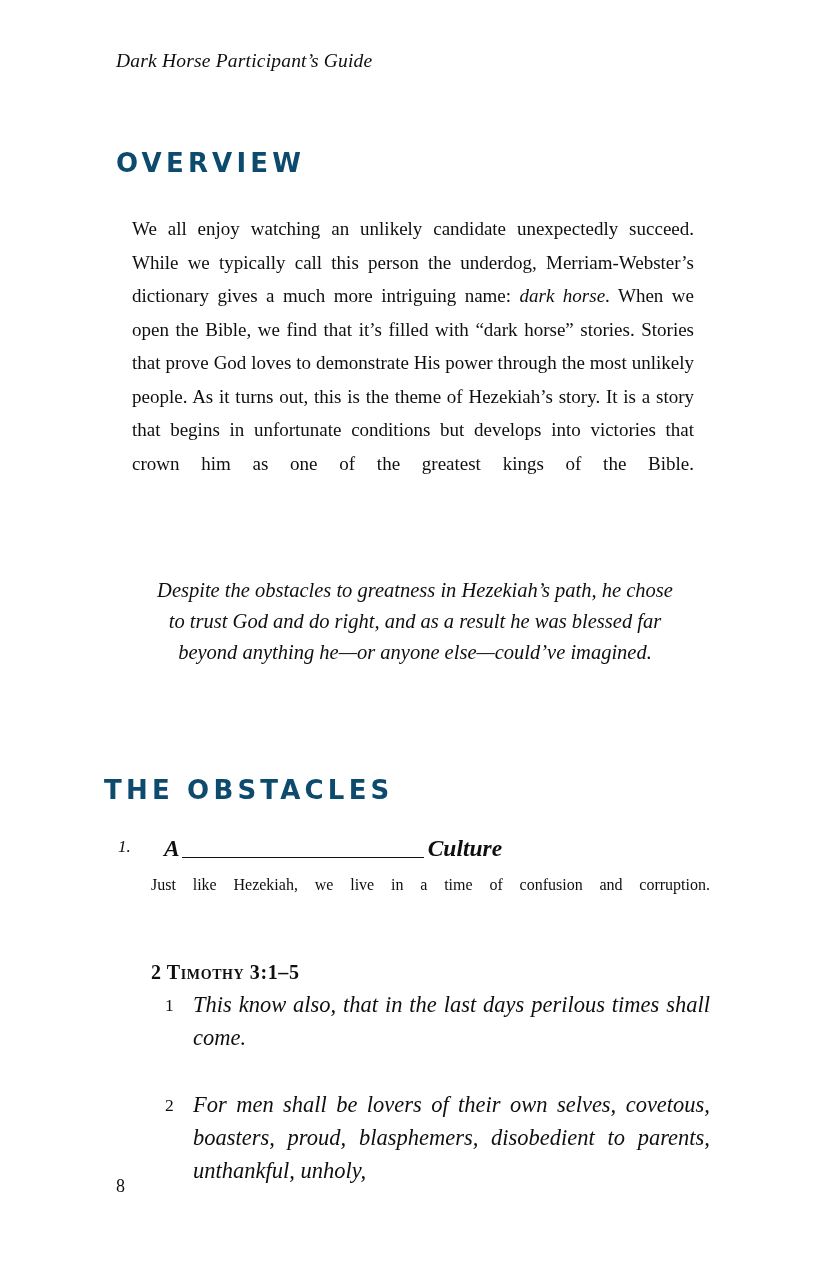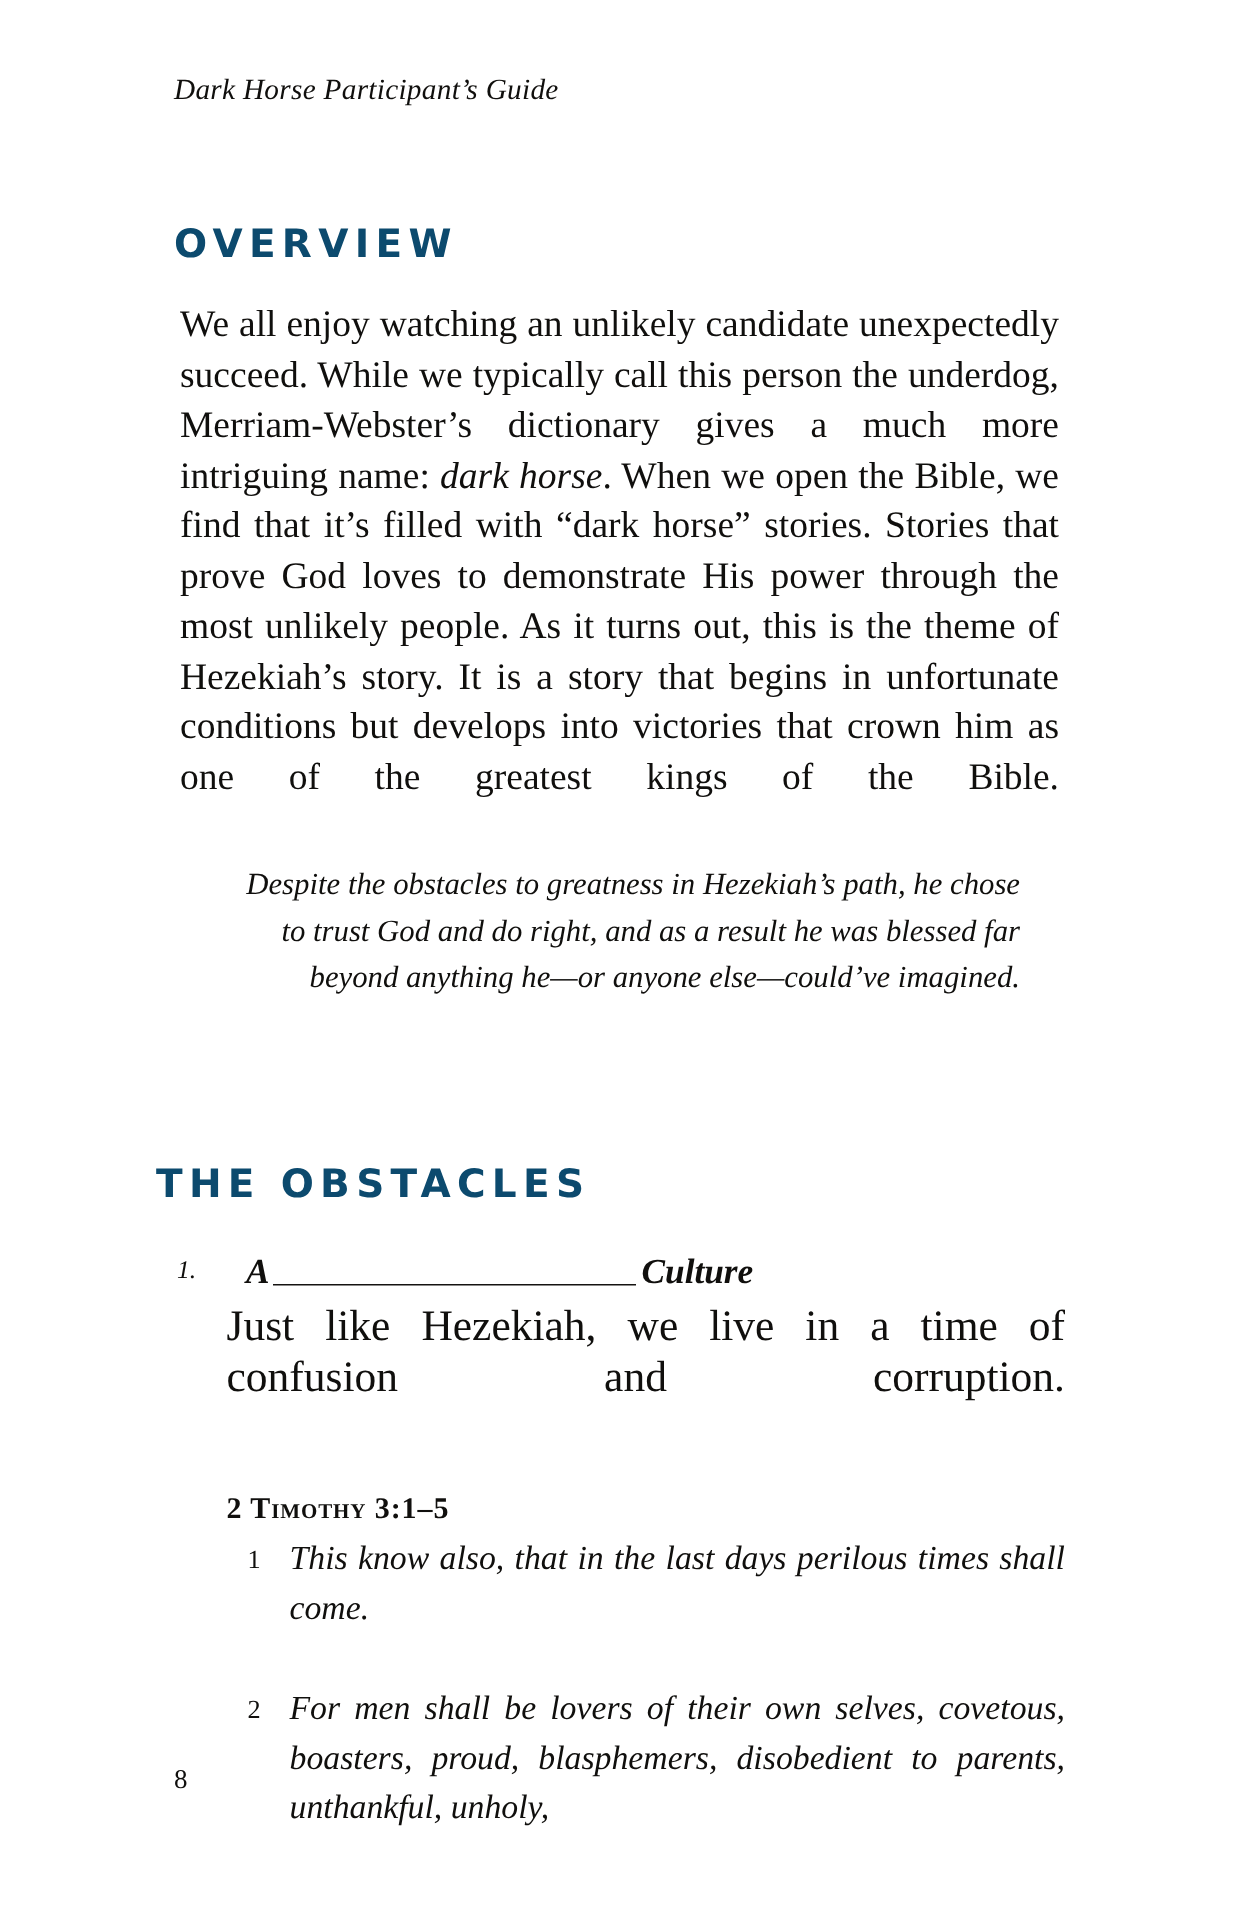--- a/index.html
+++ b/index.html
@@ -41,25 +41,25 @@
     font-size: 26px;
     letter-spacing: 4.2px;
     color: #0c4a6e;
   }
   .overview-title {
     position: absolute;
     left: 116px;
     top: 148px;
   }
   .para {
-    font-size: 25px;
+    font-size: 19px;
     line-height: 33.5px;
     text-align: justify;
     text-justify: inter-word;
-    margin: 4px;
+    margin: 16px;
     hyphens: none;
   }
   .overview-body {
     position: absolute;
     left: 116px;
     top: 196px;
     width: 594px;
   }
   .overview-body .para {
     text-align: justify;
@@ -69,21 +69,21 @@
     display: inline-block;
     width: 100%;
   }
   em { font-style: italic; }
 
   .pullquote {
     position: absolute;
     left: 150px;
     top: 575px;
     width: 530px;
-    text-align: right;
+    text-align: center;
     font-style: italic;
     font-size: 20.5px;
     line-height: 31px;
     color: #100f0d;
   }
 
   .obstacles-title {
     position: absolute;
     left: 104px;
     top: 775px;
@@ -116,21 +116,21 @@
   }
   .blank-line {
     display: inline-block;
     width: 242px;
     border-bottom: 1.6px solid #151311;
     margin: 0 4px -2px 2px;
     vertical-align: baseline;
     height: 20px;
   }
   .item-body {
-    font-size: 29px;
+    font-size: 16px;
     line-height: 33.5px;
     text-align: justify;
     margin-top: 5px;
   }
   .item-body:after {
     content: "";
     display: inline-block;
     width: 100%;
   }
   .scripture-ref {

